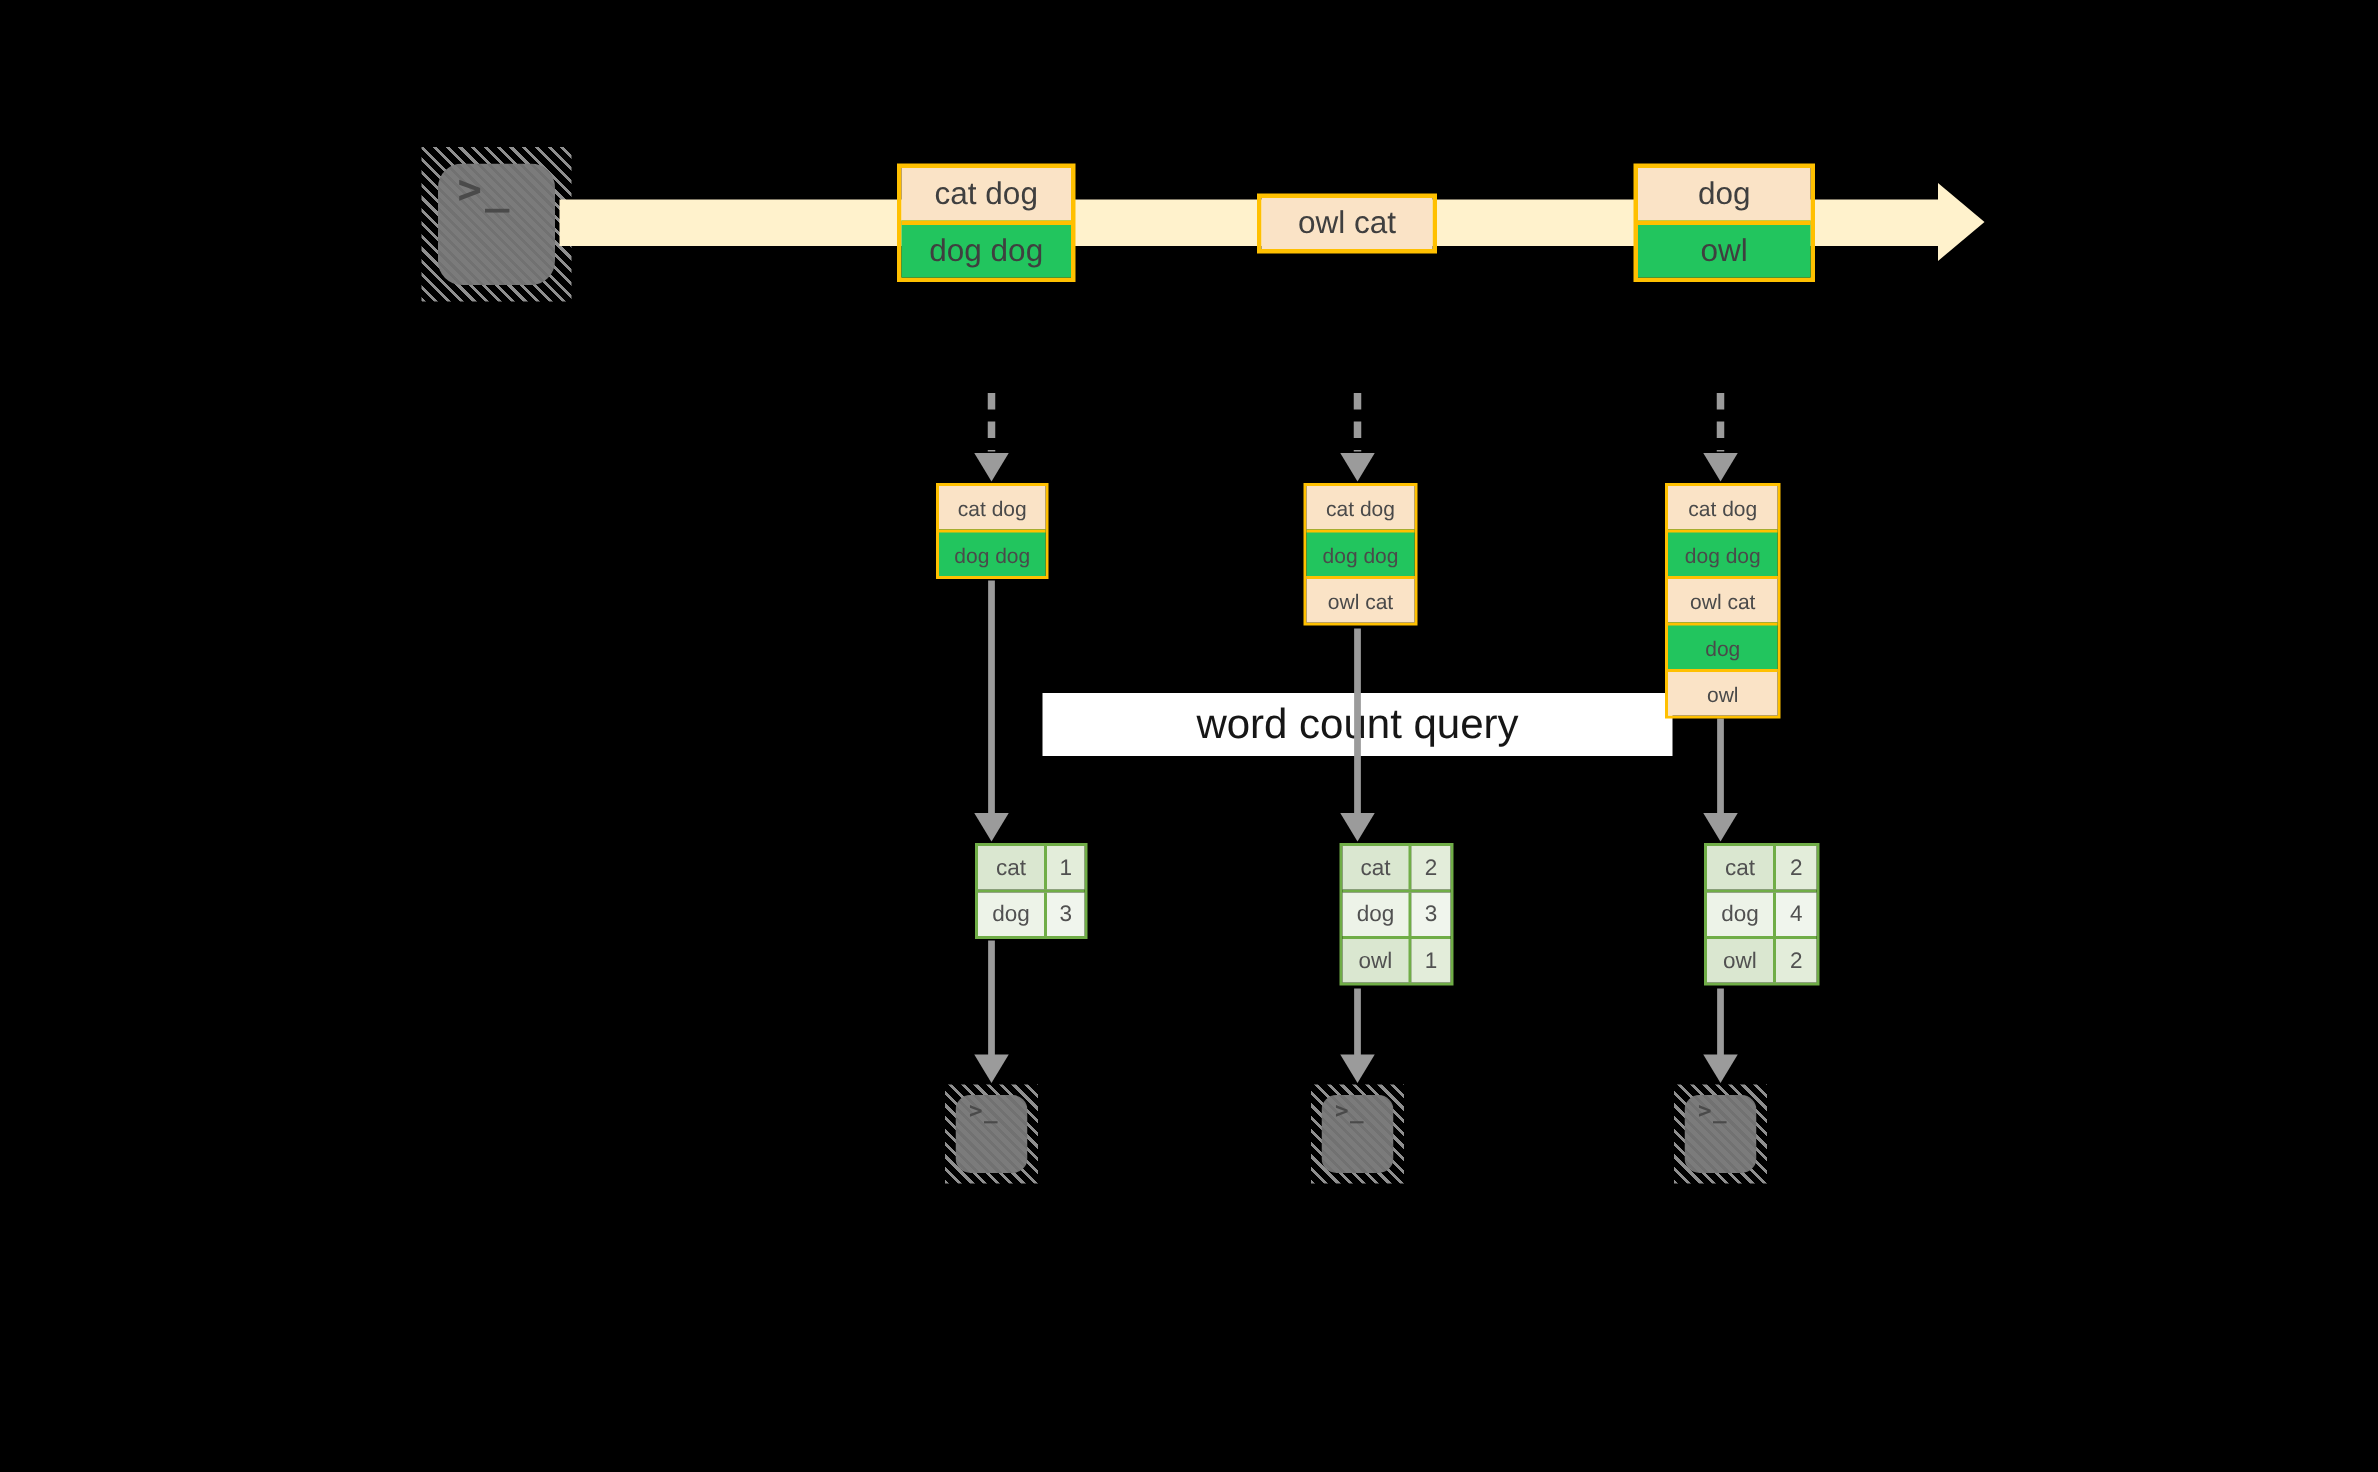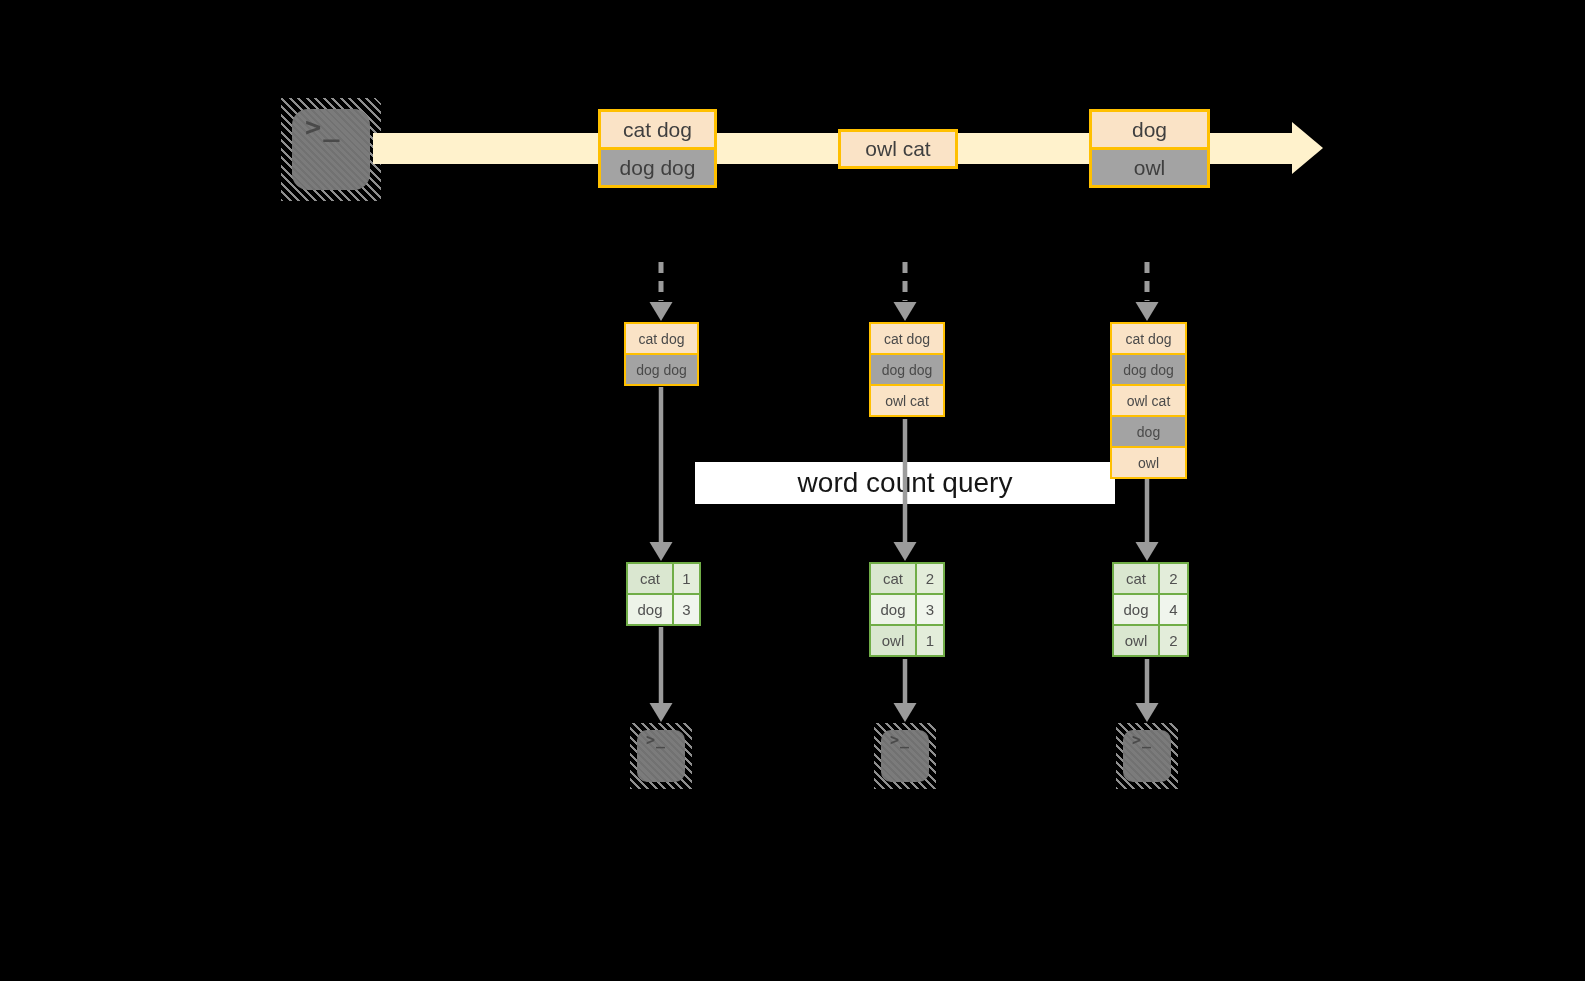--- a/index.html
+++ b/index.html
@@ -29,30 +29,30 @@
   .band-head { position:absolute; left:1292px; top:122px; width:0; height:0;
       border-left:31px solid #FFF2CC; border-top:26.5px solid transparent; border-bottom:26.5px solid transparent; }
 
   
   .ebox { position:absolute; border:3px solid #FFC000; box-sizing:content-box; z-index:3; }
   .ebox .row { height:35px; display:flex; align-items:center; justify-content:center;
       font-size:21px; color:#3f3f3f; }
   .ebox .row + .row { border-top:3px solid #FFC000; }
   .ebox .row.h34 { height:34px; }
   .peach { background:#FAE3C6; }
-  .cream { background:#a3a3a3; }
+  .cream { background:#22c55e; }
 
   
   .sbox { position:absolute; border:2.5px solid #FFC000; z-index:3; }
   .sbox .srow { height:29px; display:flex; align-items:center; justify-content:center;
       font-size:14px; color:#4a4a4a; }
   .sbox .srow + .srow { border-top:2.5px solid #FFC000; }
 
   
-  .gtab { position:absolute; border:2.5px solid #70AD47; z-index:3; }
+  .gtab { position:absolute; border:2.5px solid #70AD47; z-index:3;margin-left:24px; }
   .grow { display:flex; height:29px; }
   .grow + .grow { border-top:2.5px solid #70AD47; }
   .gcell { display:flex; align-items:center; justify-content:center; font-size:15px; color:#515151; }
   .gword { width:44px; border-right:2.5px solid #70AD47; }
   .gcount { flex:1; }
   .grow.odd  .gword { background:#DAE7D0; }
   .grow.odd  .gcount { background:#E3EDDA; }
   .grow.even .gword { background:#EDF3E8; }
   .grow.even .gcount { background:#F0F5ED; }
 

